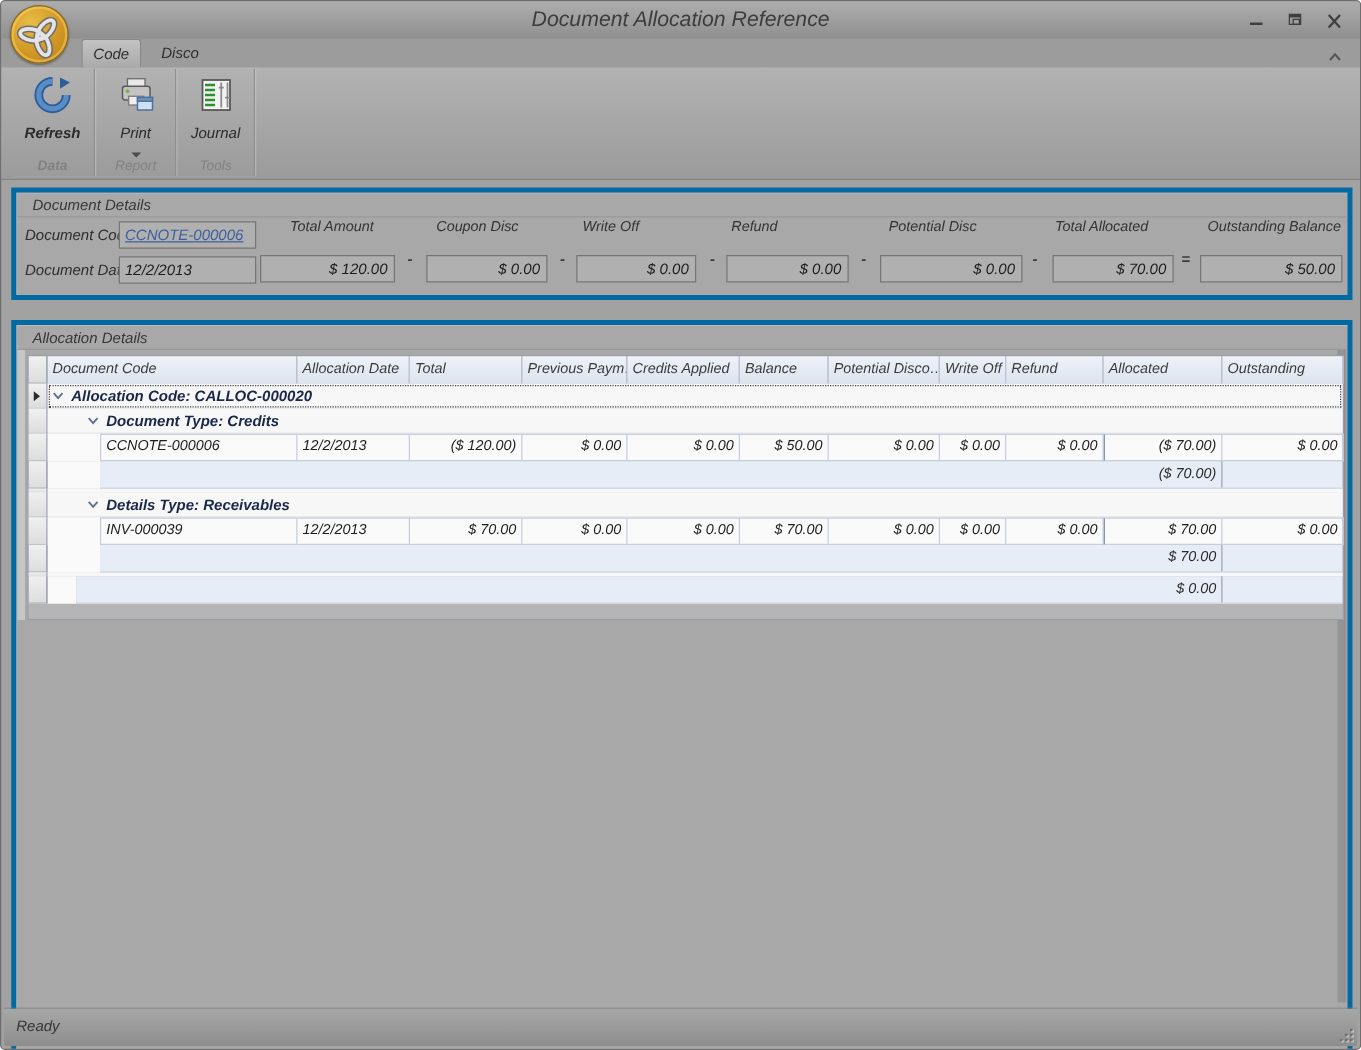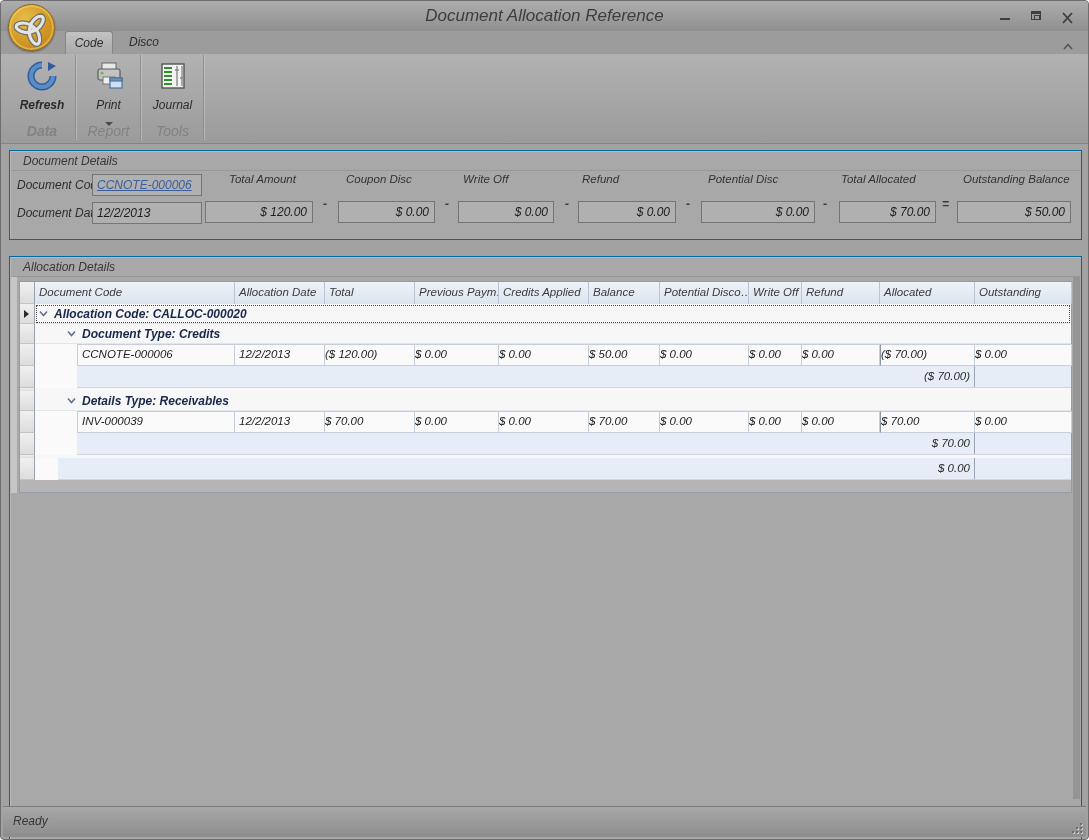--- a/index.html
+++ b/index.html
@@ -41,24 +41,24 @@
   .rgroup { position:absolute; top:1px; height:86px; border-right:1px solid #8f8f8f;
             box-shadow:1px 0 0 rgba(220,220,220,.35); }
   .rg-data { left:8px; width:67px;font-weight:bold; }
   .rg-report { left:76px; width:64px; }
   .rg-tools { left:141px; width:62px; }
   .rbtn { width:100%; padding-top:5px; text-align:center; cursor:default; }
   .rbtn .ricon { display:inline-block; width:32px; height:32px; }
   .rbtn .rlabel { display:block; font-size:12px; color:#2b2b2b; margin-top:2px; }
   .dropdown-arrow { display:inline-block; width:0; height:0; margin-top:2px;
                     border-left:4px solid transparent; border-right:4px solid transparent; border-top:4px solid #4a4a4a; }
-  .rgroup-label { position:absolute; bottom:2px; left:0; width:100%; text-align:center; font-size:14px; color:#828282; }
-
-  
-  .panel { position:absolute; left:8px; width:1073px; background:#a8a8a8; border:1px solid #0369a1;
+  .rgroup-label { position:absolute; bottom:2px; left:0; width:100%; text-align:center; font-size:11px; color:#828282; }
+
+  
+  .panel { position:absolute; left:8px; width:1073px; background:#a8a8a8; border:4px solid #0369a1;
            box-shadow:inset 1px 1px 0 rgba(230,230,230,.25); }
   .panel-title { position:absolute; left:13px; top:3px; font-size:12px; color:#373737; }
   .panel-titleline { position:absolute; left:1px; right:1px; top:19px; border-bottom:1px solid #989898; }
 
   .docpanel { top:149px; height:90px; }
   .allocpanel { top:255px; height:590px; }
   .allocpanel .rstrip { position:absolute; right:1px; top:20px; width:7px; height:522px; background:#949494; }
   .allocpanel .lstrip { position:absolute; left:1px; top:20px; width:6px; height:216px; background:#c6c6c6; }
 
   
@@ -95,21 +95,21 @@
   .ind28 { margin-left:28px; }
   .gtxt { font-weight:bold; font-size:12px; color:#19284a; }
 
   .dr { height:22px; background:#fafafa; }
   .indent42 { width:42px; flex:0 0 42px; background:#fafafa; }
   .indent23 { width:23px; flex:0 0 23px; background:#fafafa; }
   .dc { border-right:1px solid #c6cedb; border-top:1px solid #c6cedb; border-bottom:1px solid #c6cedb;
         line-height:19px; color:#1e1e1e; }
   .dc.first { border-left:1px solid #c6cedb; width:158px; flex:0 0 158px; padding-left:4px; }
   .dc.txt { padding-left:4px; }
-  .num { text-align:left; padding-right:4px; }
+  .num { text-align:right; padding-right:4px; }
   .dc.dkleft { border-left:1px solid #8d96a4; }
 
   .sr { height:22px; }
   .subarea { flex:1; background:#e6edf6; border-bottom:1px solid #cfd6e1; position:relative; }
   .subval { position:absolute; top:0; left:0; height:100%; text-align:right; padding-right:4px; line-height:21px;
             border-right:1px solid #9aa5b5; font-size:11.5px; color:#2c2c2c; }
   .subval.w1 { width:898px; }
   .subval.w2 { width:917px; }
   .gaprow { height:3px; background:#f7f7f7; }
   .gridempty { height:12px; background:#b5b5b5; }

